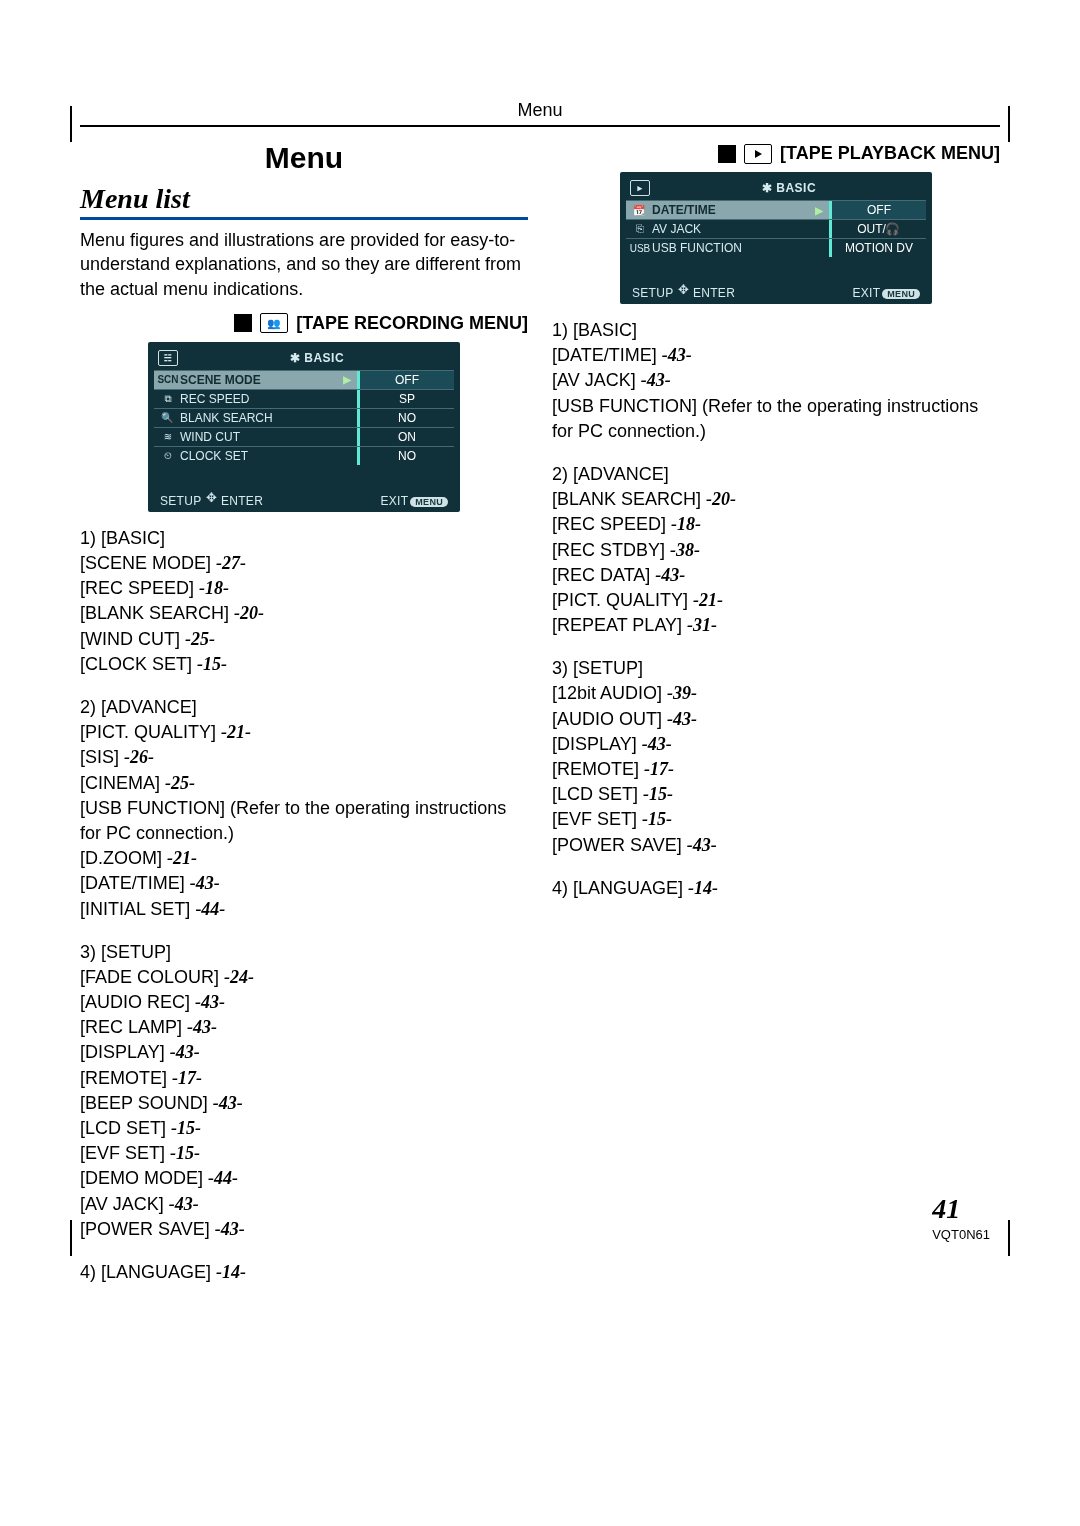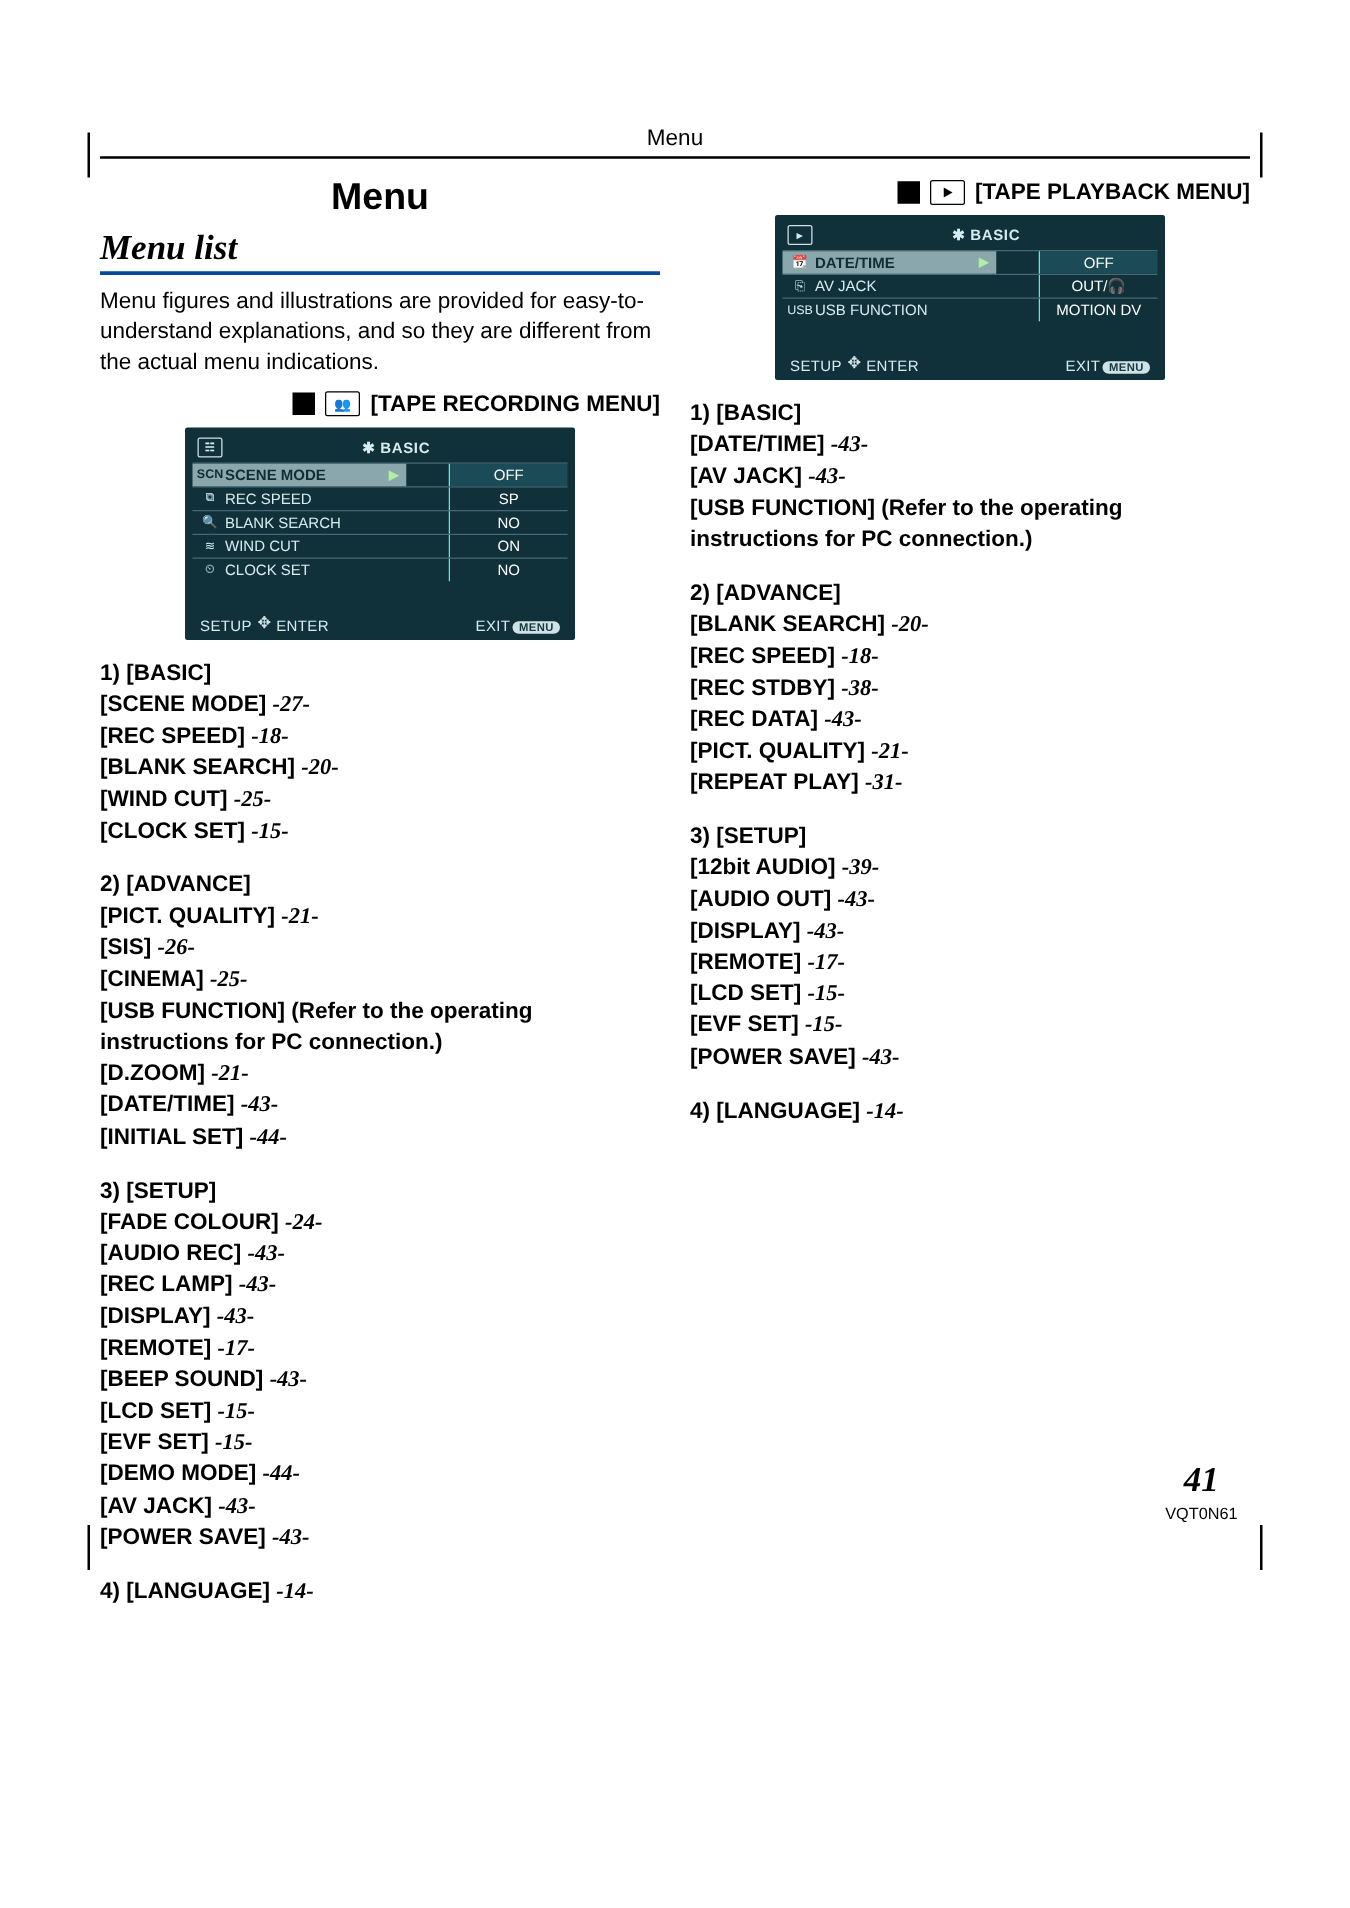--- a/index.html
+++ b/index.html
@@ -129,23 +129,22 @@
   .lcd-icon {
     width: 16px;
     display: inline-flex;
     justify-content: center;
     font-size: 10px;
   }
   .lcd-right {
     width: 82px;
     padding: 2px 6px;
     text-align: center;
-    border-left: 1px solid #5eead4;
+    border-left: 3px solid #5eead4;
     color: #fff;
-    margin-left: 34px;
   }
   .lcd-row.sel .lcd-left {
     background: #8aa7ae;
     color: #132c33;
     font-weight: bold;
   }
   .lcd-row.sel .lcd-left .tri {
     color: #aef0a0;
   }
   .lcd-row.sel .lcd-right {
@@ -195,31 +194,31 @@
     align-items: center;
     justify-content: center;
     font-size: 9px;
   }
 
   .list-block {
     font-size: 18px;
     line-height: 1.4;
     margin: 0 0 18px 0;
   }
-  .list-block b { font-weight: bold; }
+  .list-block b { font-weight: normal; }
   .pgref {
     font-family: Georgia, 'Times New Roman', serif;
     font-style: italic;
     font-weight: bold;
   }
   .footer {
     position: absolute;
     right: 90px;
-    bottom: 308px;
-    text-align: center;
+    bottom: 284px;
+    text-align: left;
   }
   .footer .pnum {
     font-family: Georgia, 'Times New Roman', serif;
     font-style: italic;
     font-weight: bold;
     font-size: 28px;
   }
   .footer .doc {
     font-size: 13px;
     margin-top: 2px;

